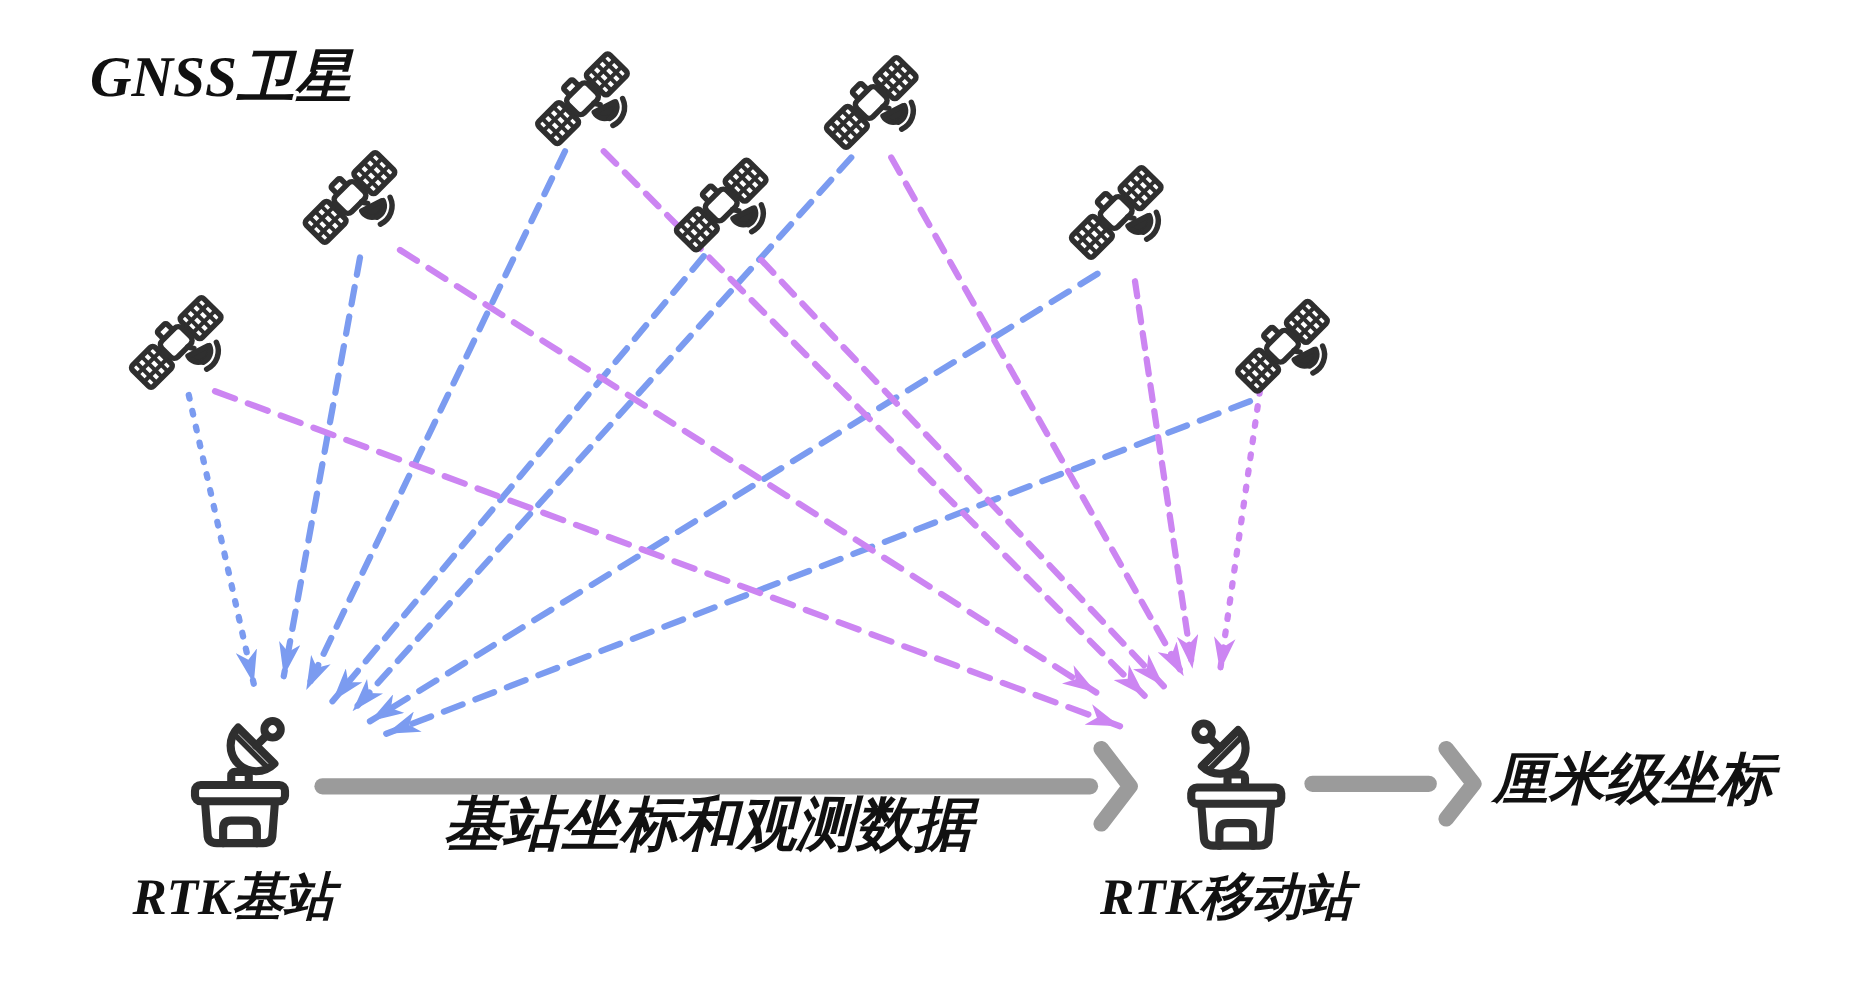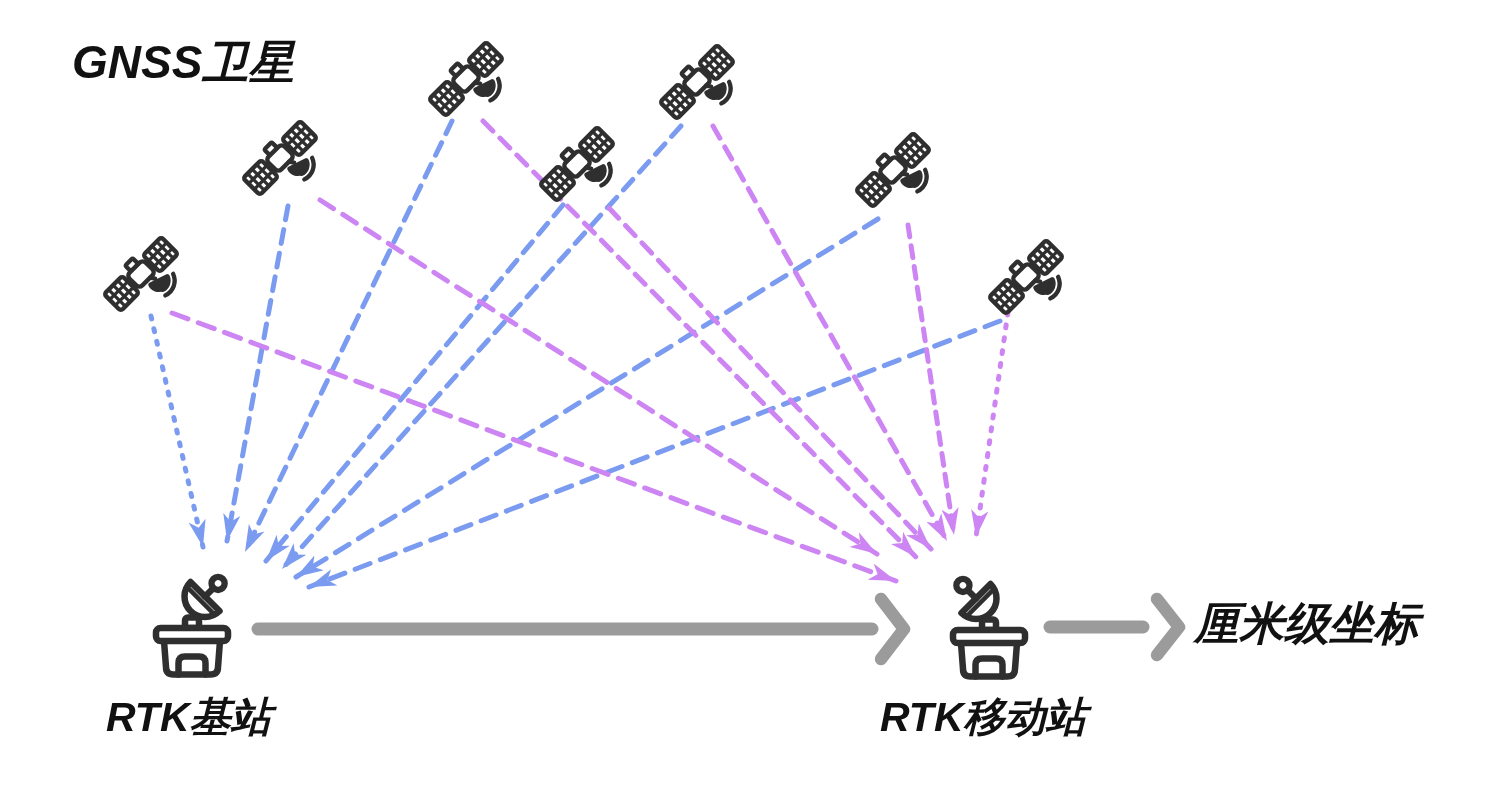--- a/index.html
+++ b/index.html
@@ -1,21 +1,21 @@
 <!DOCTYPE html>
 <html><head>
 <meta charset="utf-8">
 <style>
   html,body{margin:0;padding:0;background:#ffffff;}
   #stage{
     position:relative;
     width:1434px;height:793px;
     background:#ffffff;
     overflow:hidden;
-    font-family:Liberation Sans, sans-serif;
+    font-family:Liberation Serif, serif;
   }
   #diagram-svg{position:absolute;left:0;top:0;}
   .lbl{
     position:absolute;
     color:#111111;
     font-style:italic;
     white-space:nowrap;
     line-height:1.05;
   }
   .lbl-title   {left:72px;  top:38px;  font-size:46px; font-weight:700;}
@@ -129,15 +129,16 @@
         <line x1="258" y1="629" x2="872" y2="629" stroke="#9B9B9B" stroke-width="13" stroke-linecap="round"></line>
         <polyline points="881,599 904,629 881,659" fill="none" stroke="#9B9B9B" stroke-width="12.5" stroke-linecap="round" stroke-linejoin="round"></polyline>
         <line x1="1050" y1="627" x2="1143" y2="627" stroke="#9B9B9B" stroke-width="13" stroke-linecap="round"></line>
         <polyline points="1157,599 1179,627 1157,655" fill="none" stroke="#9B9B9B" stroke-width="12.5" stroke-linecap="round" stroke-linejoin="round"></polyline>
       </g>
   </svg>
 
   <div class="lbl lbl-title">GNSS卫星</div>
   <div class="lbl lbl-rover">RTK移动站</div>
   <div class="lbl lbl-base">RTK基站</div>
+  <div class="lbl lbl-link">基站坐标和观测数据</div>
   <div class="lbl lbl-output">厘米级坐标</div>
 
 </div>
 
 </body></html>

